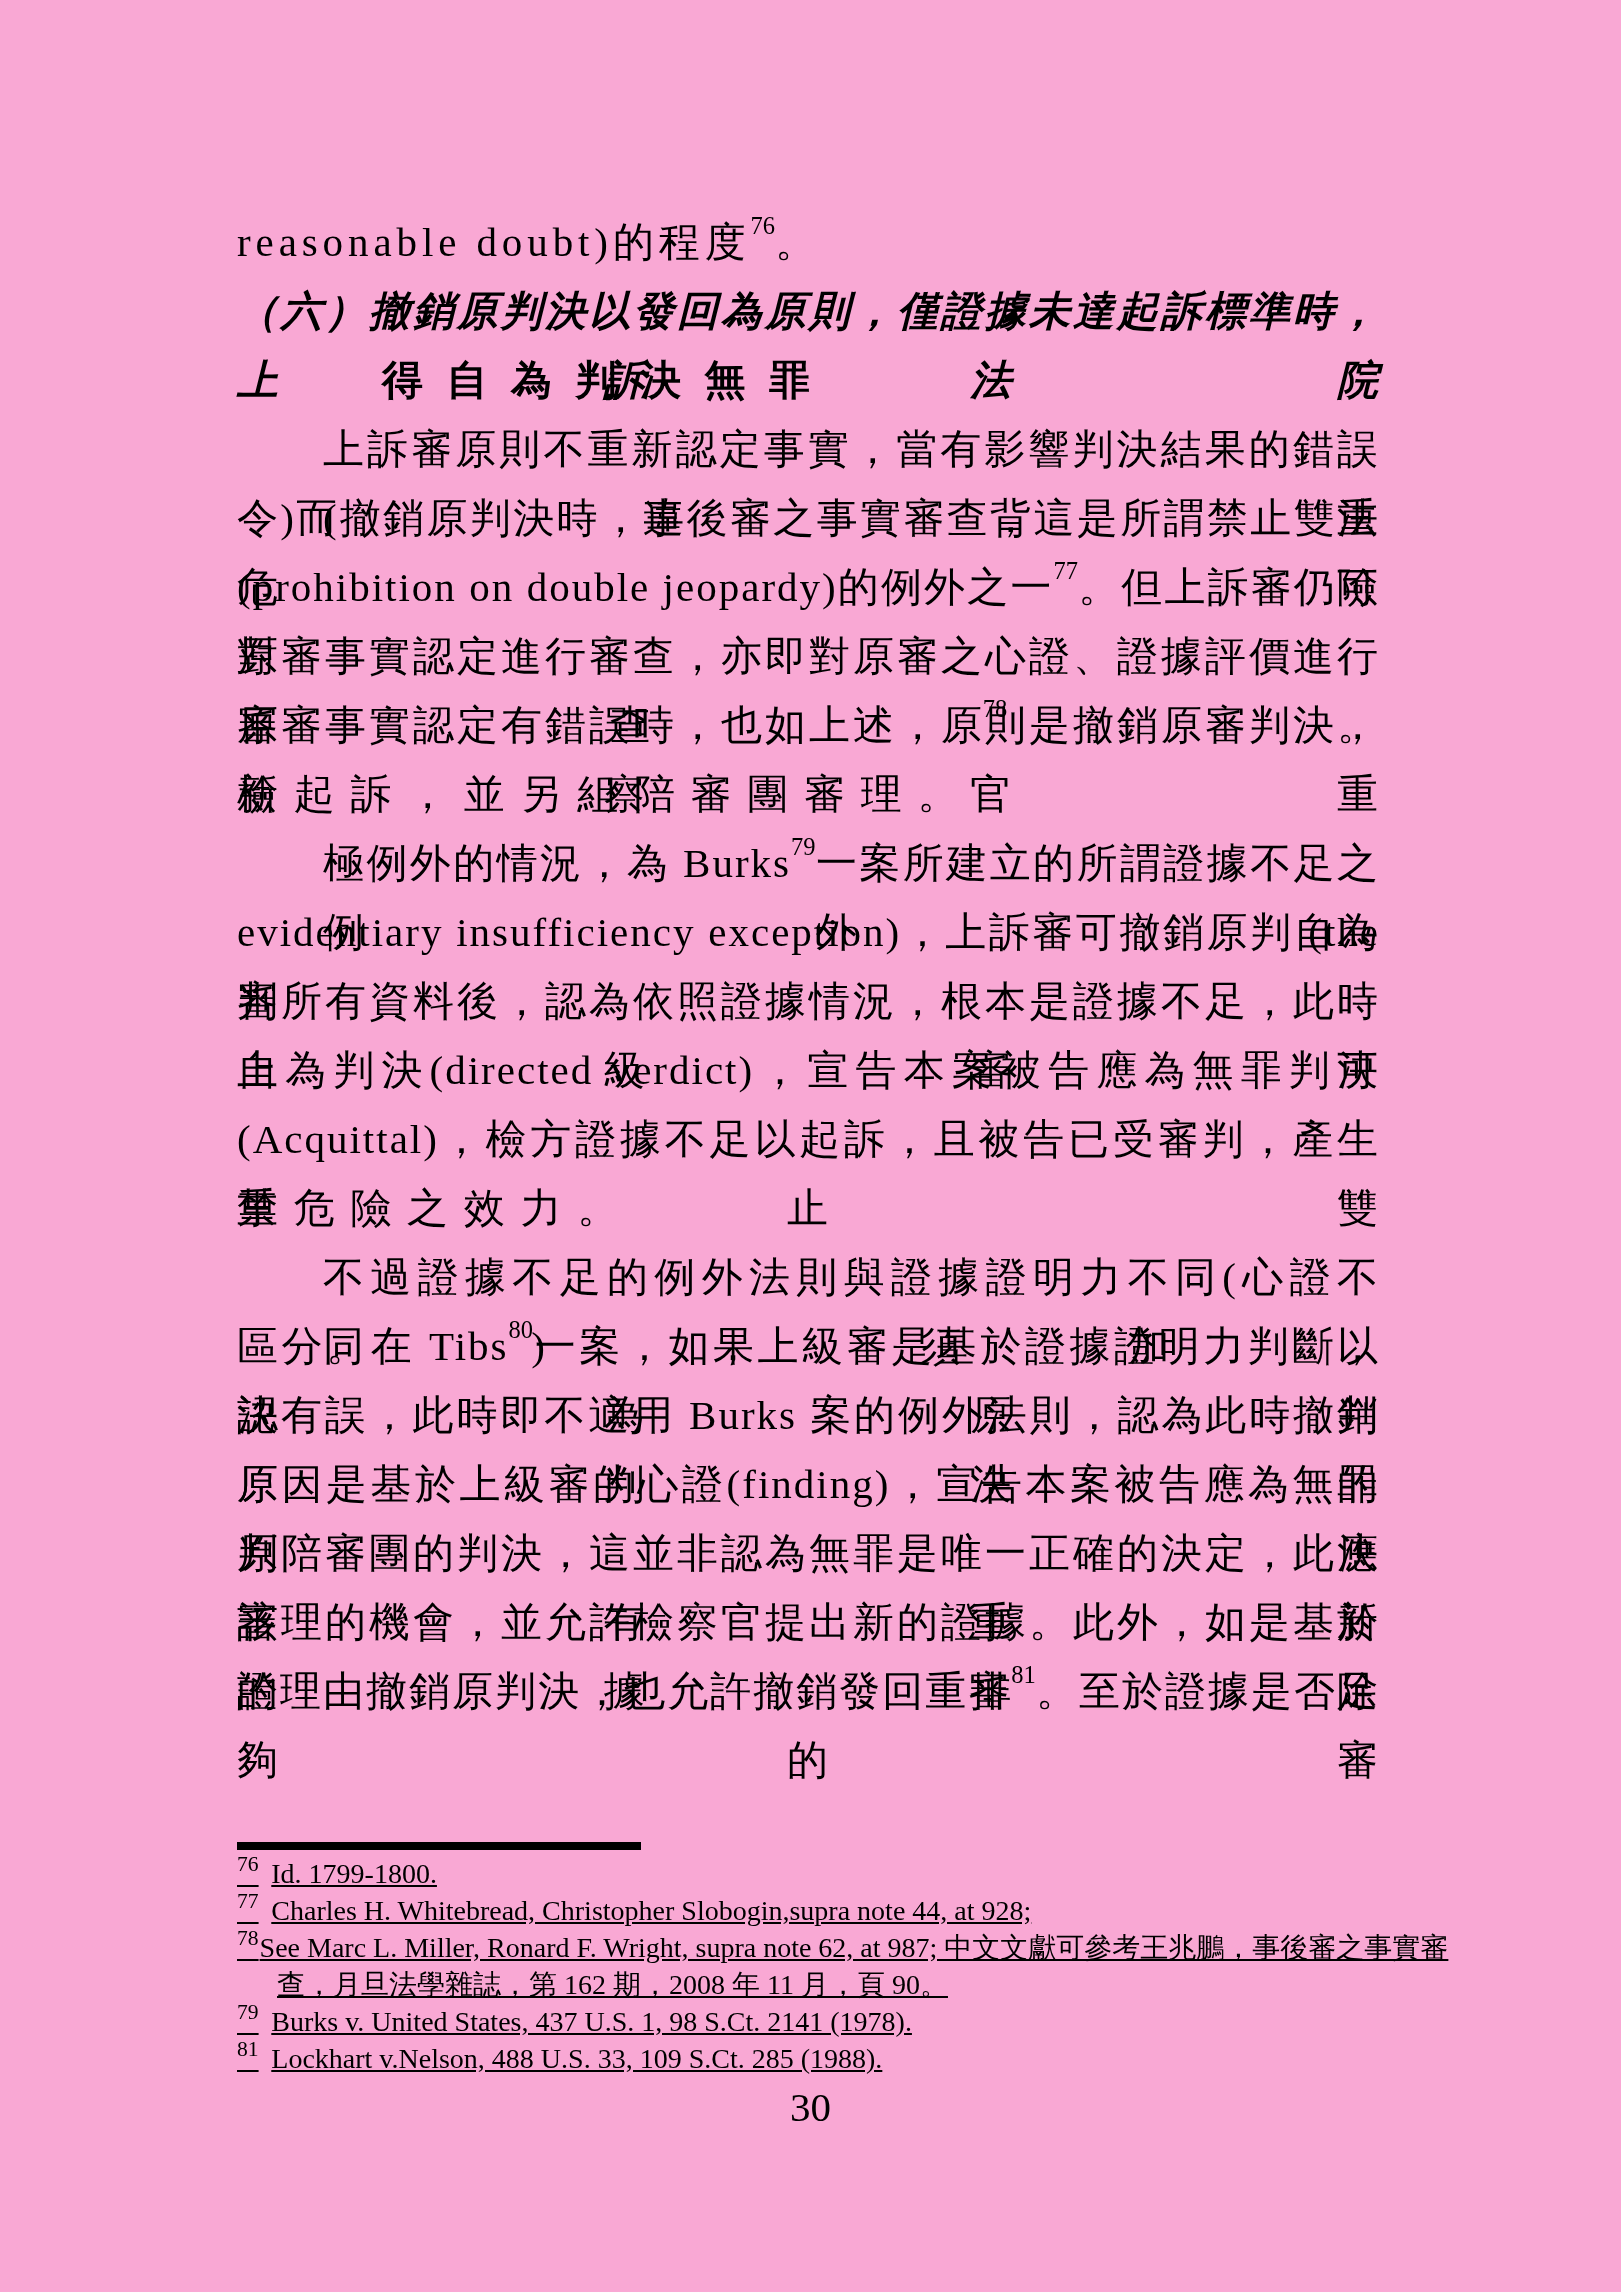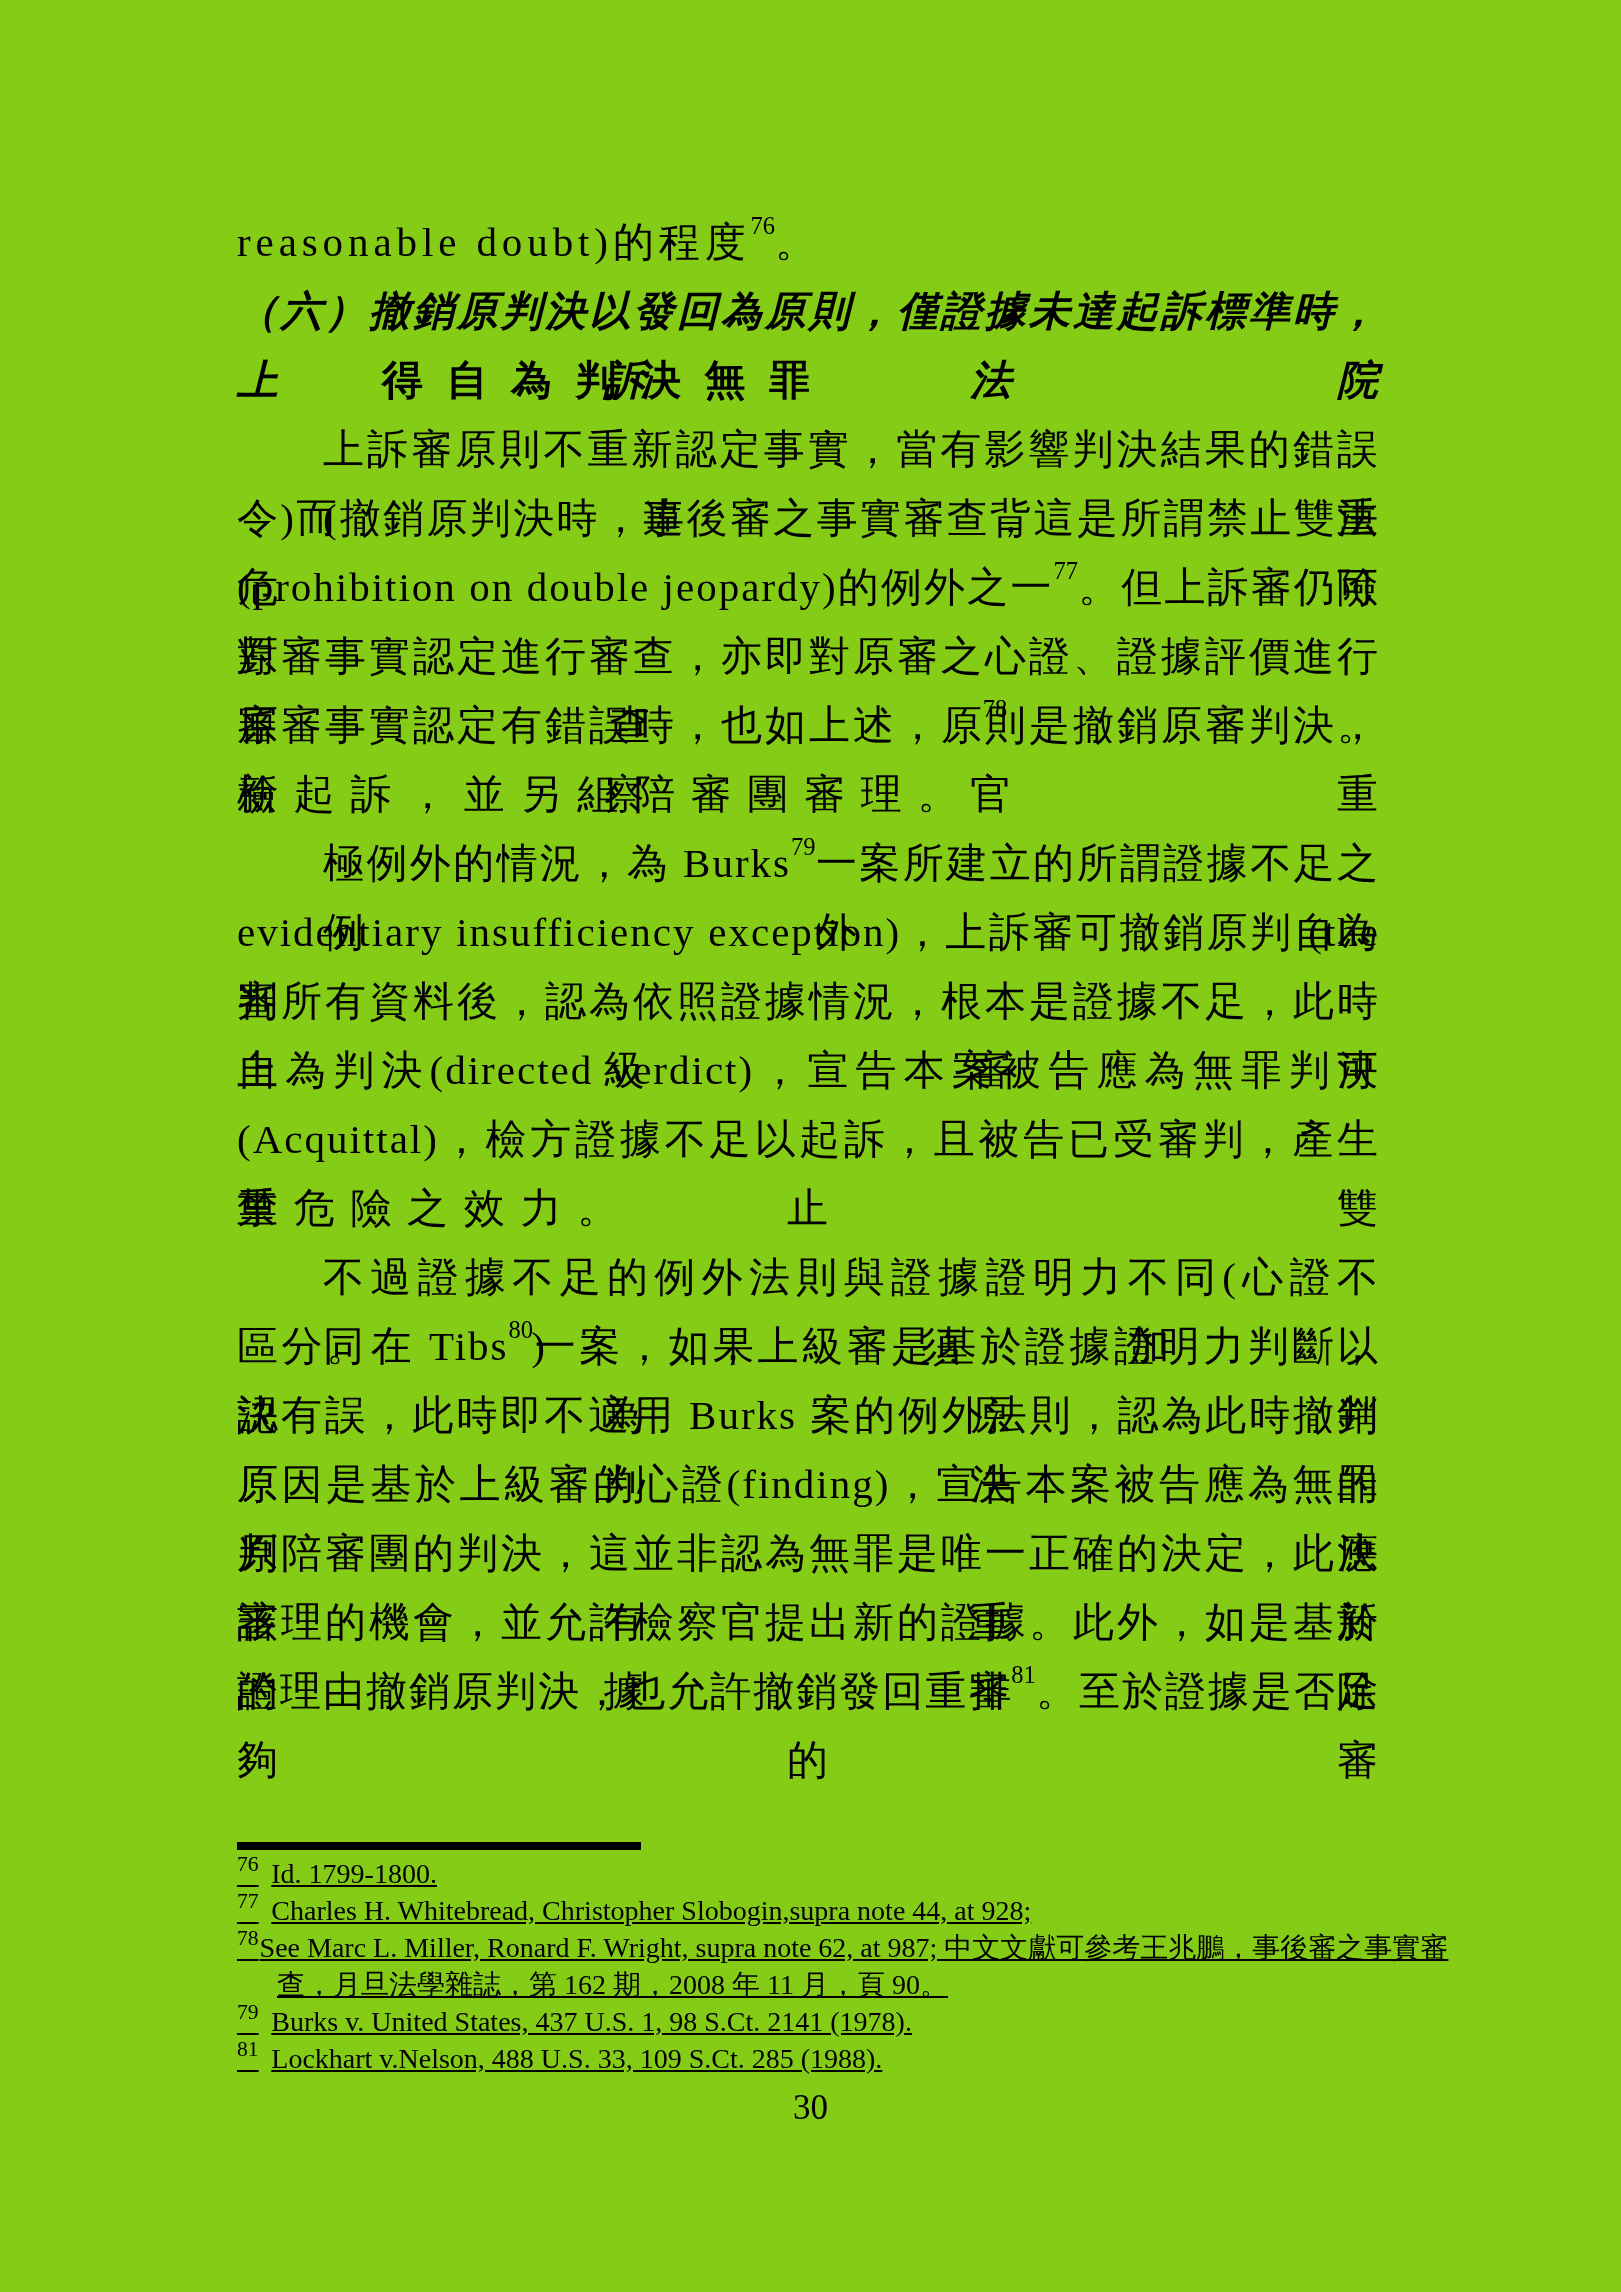--- a/index.html
+++ b/index.html
@@ -5,21 +5,21 @@
   html, body {
     margin: 0;
     padding: 0;
     background: #e8e8e8;
   }
   .page {
     position: relative;
     width: 1621px;
     height: 2293px;
     margin: 0 auto;
-    background: #84cc16;
+    background: #f9a8d4;
     color: #000000;
     font-family: "Liberation Serif", "DejaVu Serif", serif;
     overflow: hidden;
   }
   .body-text {
     position: absolute;
     left: 237px;
     top: 208px;
     width: 1143px;
   }
@@ -86,21 +86,21 @@
   }
   .footnote.tight sup {
     margin-right: 1px;
   }
   .page-number {
     position: absolute;
     left: 0;
     top: 2088px;
     width: 100%;
     text-align: center;
-    font-size: 35px;
+    font-size: 41px;
     line-height: 39px;
   }
 </style>
 </head>
 <body>
 
 <div class="page">
   <main class="body-text" id="body-lines">
       <div class="line"><span>reasonable doubt)的程度</span><sup>76</sup><span>。</span></div>
       <div class="line heading fill"><span>（六）撤銷原判決以發回為原則，僅證據未達起訴標準時，上訴法院</span></div>

